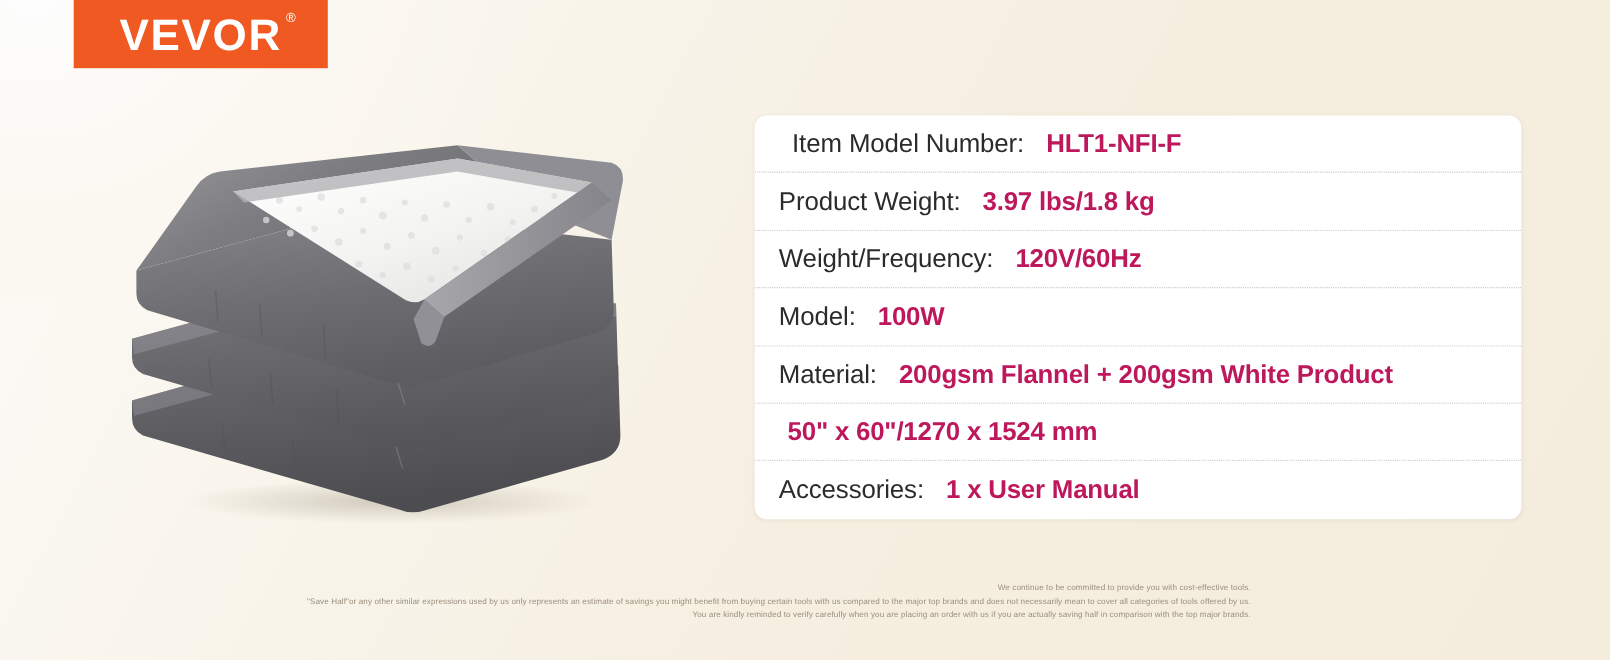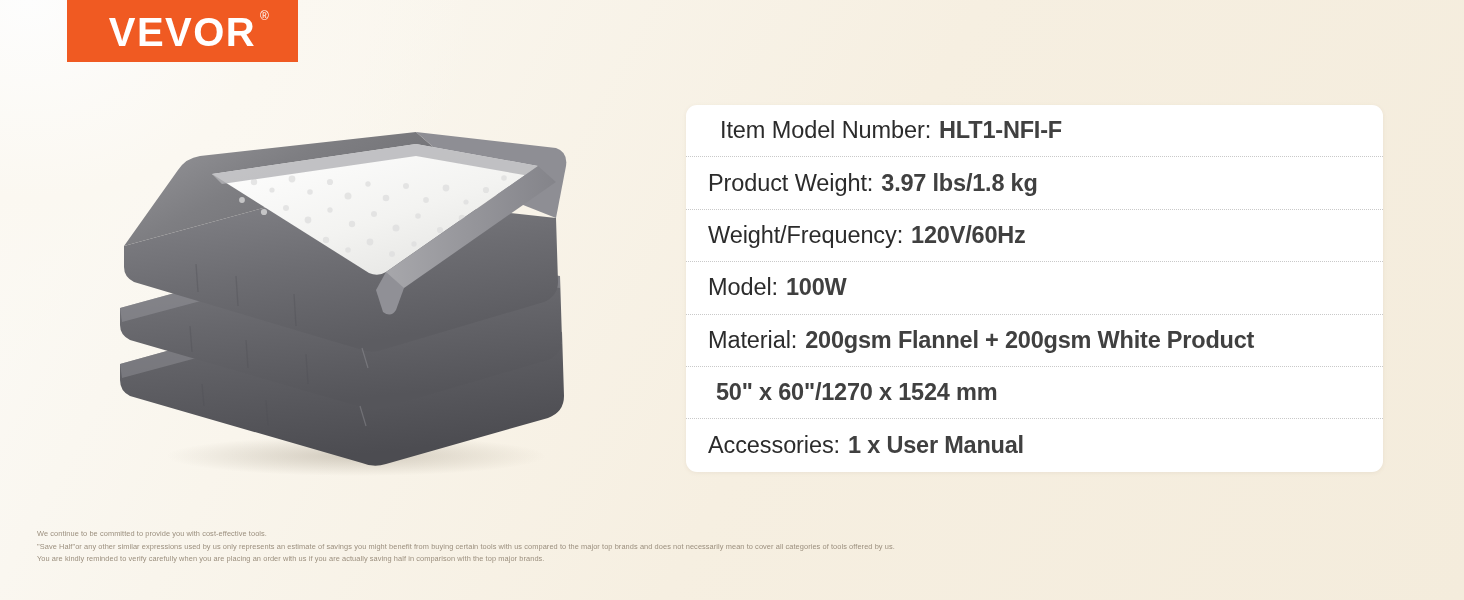--- a/index.html
+++ b/index.html
@@ -13,20 +13,21 @@
 
   
   #page {
     position:relative;
     width:1464px; height:600px;
     background:
       radial-gradient(ellipse 620px 520px at 2% 0%,
                       #fdfdfd 0%, #fbf8f1 38%, rgba(247,240,227,0) 72%),
       linear-gradient(118deg,
                       #fcfbf8 0%, #f9f5ec 26%, #f6efe1 55%, #f4ecdc 100%);
+    text-align: right;
   }
 
   
   #logo {
     position:absolute; left:67px; top:0px;
     width:231px; height:62px;
     background:#f05a22;
     display:flex; align-items:center; justify-content:center;
   }
   #logo .wordmark {
@@ -68,32 +69,33 @@
     overflow:hidden;
   }
   .spec-row {
     height:52.4px;
     display:flex;
     align-items:center;
     padding-left:22px;
     padding-right:29px;
     border-bottom:1px dotted #c9c9c9;
     white-space:nowrap;
+    gap:12px;
   }
   .spec-row:last-child { border-bottom:none; }
   .spec-row.indented { padding-left:34px; }
 
   .spec-label {
     color:#2b2b2b;
     font-size:23.5px;
     font-weight:normal;
     letter-spacing:-0.1px;
   }
   .spec-value {
-    color:#404040;
+    color:#be185d;
     font-size:23.5px;
     font-weight:bold;
     margin-left:8px;
     letter-spacing:-0.2px;
   }
 
   
   #disclaimer {
     position:absolute;
     left:37px; top:528px;

